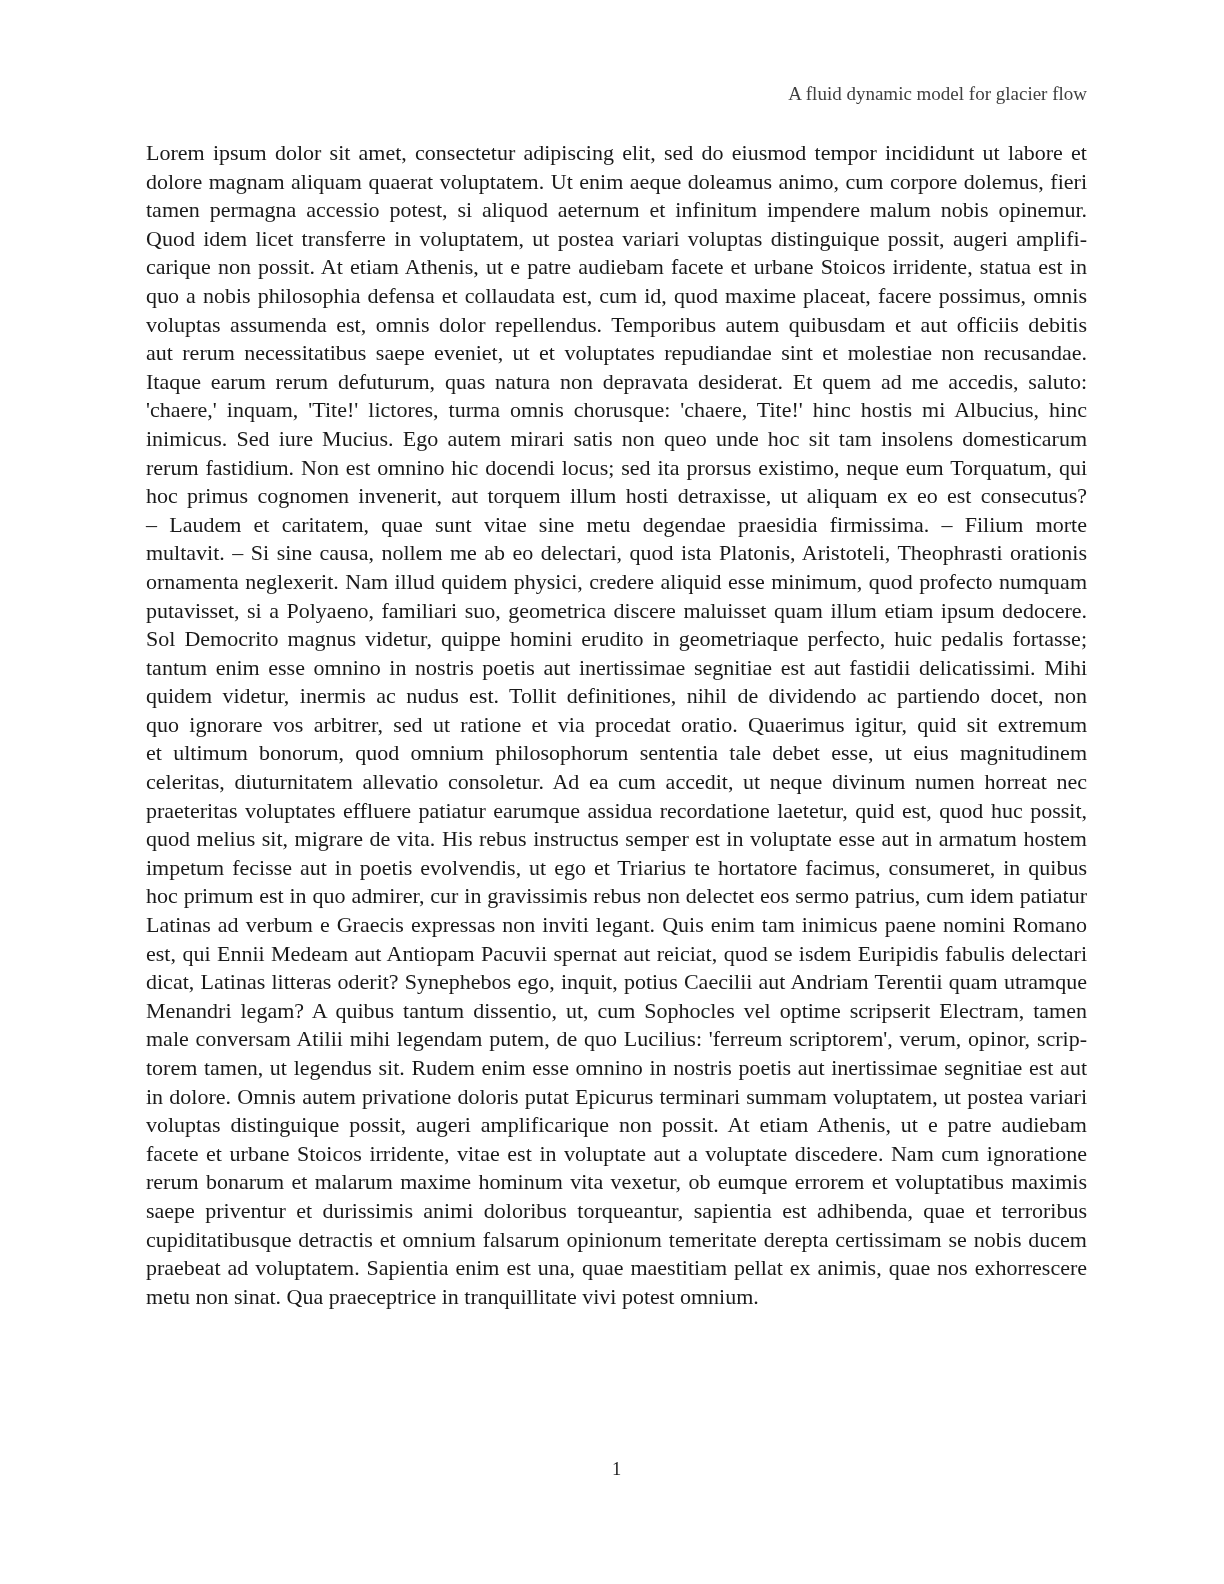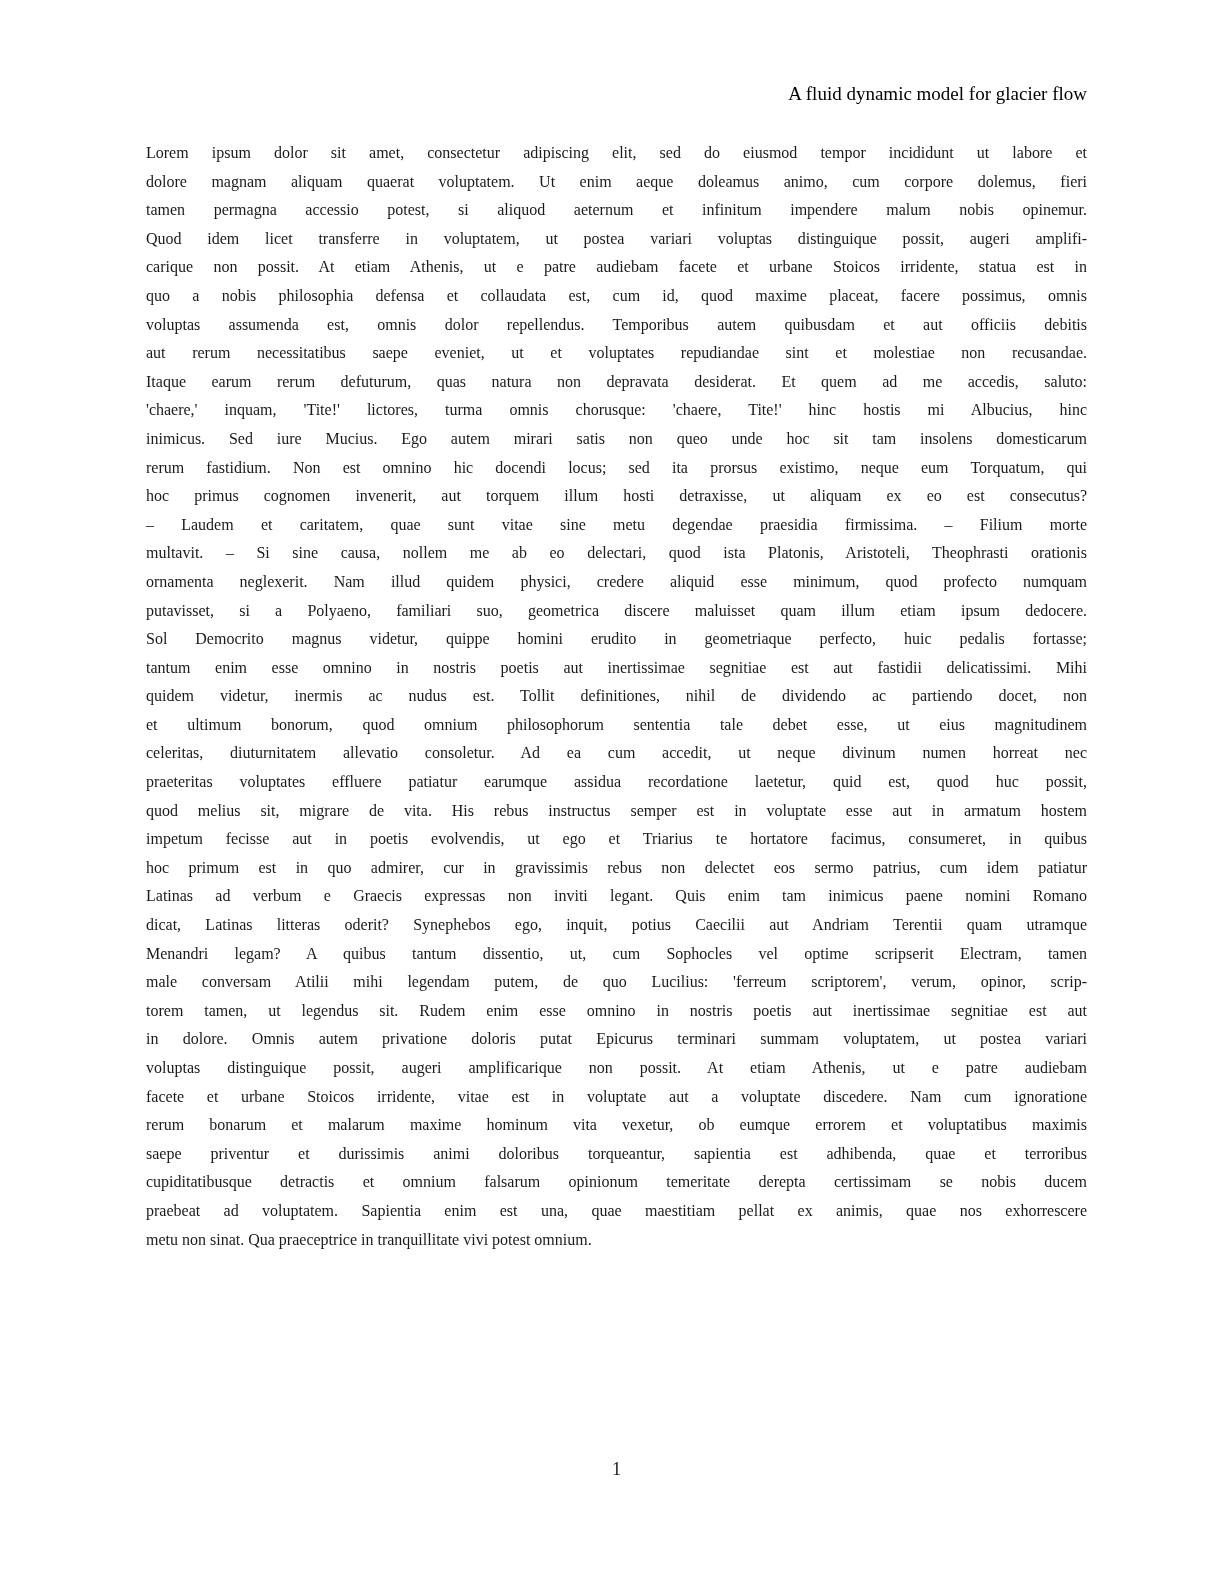--- a/index.html
+++ b/index.html
@@ -17,28 +17,28 @@
     overflow: hidden;
   }
   .running-header {
     position: absolute;
     top: 82px;
     left: 146px;
     width: 941px;
     text-align: right;
     font-size: 19px;
     line-height: 24px;
-    color: #000000;
+    color: #404040;
   }
   .body-text {
     position: absolute;
     top: 139px;
     left: 146px;
     width: 941px;
-    font-size: 16px;
+    font-size: 22px;
     color: #1a1a1a;
   }
   .line {
     line-height: 28.6px;
     height: 28.6px;
     text-align: justify;
     text-align-last: justify;
     overflow: visible;
   }
   .line-last {
@@ -79,27 +79,29 @@
       <div class="line">inimicus. Sed iure Mucius. Ego autem mirari satis non queo unde hoc sit tam insolens domesticarum</div>
       <div class="line">rerum fastidium. Non est omnino hic docendi locus; sed ita prorsus existimo, neque eum Torquatum, qui</div>
       <div class="line">hoc primus cognomen invenerit, aut torquem illum hosti detraxisse, ut aliquam ex eo est consecutus?</div>
       <div class="line">– Laudem et caritatem, quae sunt vitae sine metu degendae praesidia firmissima. – Filium morte</div>
       <div class="line">multavit. – Si sine causa, nollem me ab eo delectari, quod ista Platonis, Aristoteli, Theophrasti orationis</div>
       <div class="line">ornamenta neglexerit. Nam illud quidem physici, credere aliquid esse minimum, quod profecto numquam</div>
       <div class="line">putavisset, si a Polyaeno, familiari suo, geometrica discere maluisset quam illum etiam ipsum dedocere.</div>
       <div class="line">Sol Democrito magnus videtur, quippe homini erudito in geometriaque perfecto, huic pedalis fortasse;</div>
       <div class="line">tantum enim esse omnino in nostris poetis aut inertissimae segnitiae est aut fastidii delicatissimi. Mihi</div>
       <div class="line">quidem videtur, inermis ac nudus est. Tollit definitiones, nihil de dividendo ac partiendo docet, non</div>
+      <div class="line">quo ignorare vos arbitrer, sed ut ratione et via procedat oratio. Quaerimus igitur, quid sit extremum</div>
       <div class="line">et ultimum bonorum, quod omnium philosophorum sententia tale debet esse, ut eius magnitudinem</div>
       <div class="line">celeritas, diuturnitatem allevatio consoletur. Ad ea cum accedit, ut neque divinum numen horreat nec</div>
       <div class="line">praeteritas voluptates effluere patiatur earumque assidua recordatione laetetur, quid est, quod huc possit,</div>
       <div class="line">quod melius sit, migrare de vita. His rebus instructus semper est in voluptate esse aut in armatum hostem</div>
       <div class="line">impetum fecisse aut in poetis evolvendis, ut ego et Triarius te hortatore facimus, consumeret, in quibus</div>
       <div class="line">hoc primum est in quo admirer, cur in gravissimis rebus non delectet eos sermo patrius, cum idem patiatur</div>
       <div class="line">Latinas ad verbum e Graecis expressas non inviti legant. Quis enim tam inimicus paene nomini Romano</div>
+      <div class="line">est, qui Ennii Medeam aut Antiopam Pacuvii spernat aut reiciat, quod se isdem Euripidis fabulis delectari</div>
       <div class="line">dicat, Latinas litteras oderit? Synephebos ego, inquit, potius Caecilii aut Andriam Terentii quam utramque</div>
       <div class="line">Menandri legam? A quibus tantum dissentio, ut, cum Sophocles vel optime scripserit Electram, tamen</div>
       <div class="line">male conversam Atilii mihi legendam putem, de quo Lucilius: 'ferreum scriptorem', verum, opinor, scrip-</div>
       <div class="line">torem tamen, ut legendus sit. Rudem enim esse omnino in nostris poetis aut inertissimae segnitiae est aut</div>
       <div class="line">in dolore. Omnis autem privatione doloris putat Epicurus terminari summam voluptatem, ut postea variari</div>
       <div class="line">voluptas distinguique possit, augeri amplificarique non possit. At etiam Athenis, ut e patre audiebam</div>
       <div class="line">facete et urbane Stoicos irridente, vitae est in voluptate aut a voluptate discedere. Nam cum ignoratione</div>
       <div class="line">rerum bonarum et malarum maxime hominum vita vexetur, ob eumque errorem et voluptatibus maximis</div>
       <div class="line">saepe priventur et durissimis animi doloribus torqueantur, sapientia est adhibenda, quae et terroribus</div>
       <div class="line">cupiditatibusque detractis et omnium falsarum opinionum temeritate derepta certissimam se nobis ducem</div>

